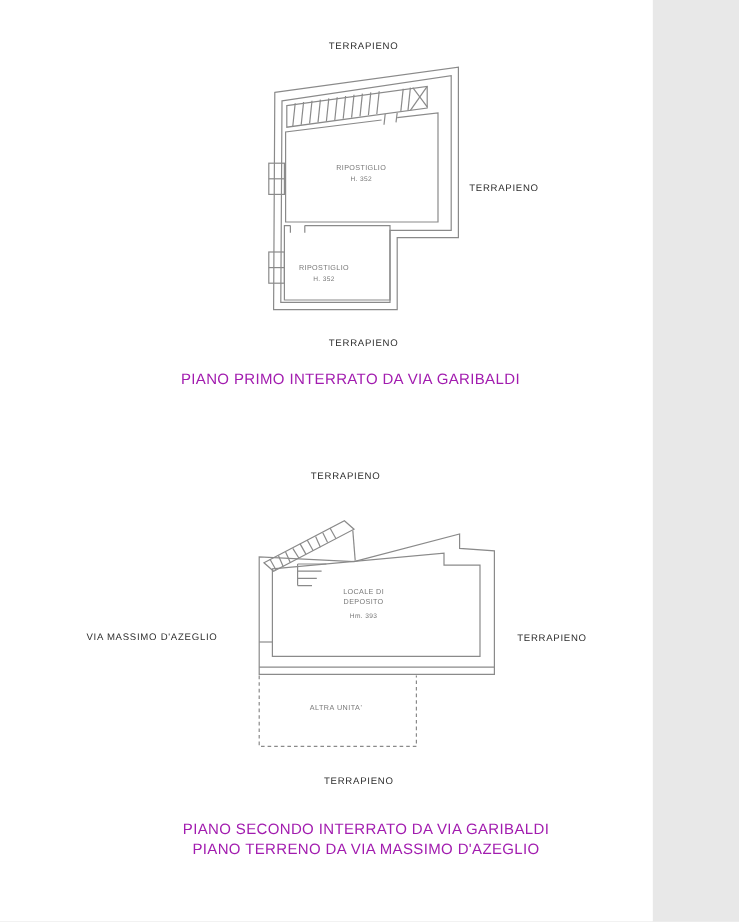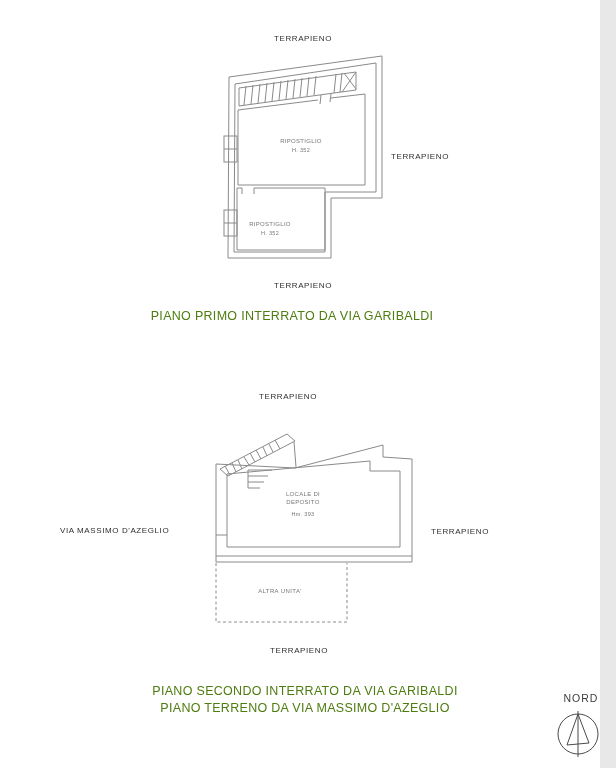--- a/index.html
+++ b/index.html
@@ -1,28 +1,28 @@
 <!DOCTYPE html>
 <html><head>
 <meta charset="utf-8">
 <style>
   html,body{margin:0;padding:0;background:#e8e8e8;}
   .page{
-    position:relative;width:600px;height:768px;background:#ffffff;
+    position:relative;width:544px;height:768px;background:#ffffff;
     font-family:"Liberation Sans",sans-serif;overflow:hidden;
   }
   svg.linework{position:absolute;left:0;top:0;}
   .lbl{
     position:absolute;transform:translateX(-50%);
     font-size:8px;letter-spacing:.6px;color:#2e2e2e;white-space:nowrap;
   }
   .lbl-left{transform:none;}
   .caption{
     position:absolute;transform:translateX(-50%);
-    font-size:12.5px;letter-spacing:.3px;color:#4d7c0f;white-space:nowrap;text-align:right;
+    font-size:12.5px;letter-spacing:.3px;color:#a21caf;white-space:nowrap;text-align:right;
   }
   .roomlbl{
     position:absolute;transform:translateX(-50%);
     font-size:6px;color:#777;letter-spacing:.3px;white-space:nowrap;text-align:center;
   }
   .roomlbl.h{font-size:5.5px;}
   .unitlbl{
     position:absolute;transform:translateX(-50%);
     font-size:6px;color:#777;letter-spacing:.4px;white-space:nowrap;
   }
@@ -131,21 +131,21 @@
   <div class="lbl" style="left:303px;top:281px;">TERRAPIENO</div>
 
   <div class="roomlbl" style="left:301px;top:138px;">RIPOSTIGLIO</div>
   <div class="roomlbl h" style="left:301px;top:147px;">H. 352</div>
   <div class="roomlbl" style="left:270px;top:221px;">RIPOSTIGLIO</div>
   <div class="roomlbl h" style="left:270px;top:230px;">H. 352</div>
 
   <div class="caption" style="left:292px;top:309px;">PIANO PRIMO INTERRATO DA VIA GARIBALDI</div>
 
   <div class="lbl" style="left:288px;top:392px;">TERRAPIENO</div>
-  <div class="lbl lbl-left" style="left:60px;top:526px;">VIA MASSIMO D'AZEGLIO</div>
+  <div class="lbl lbl-left" style="left:72px;top:526px;">VIA MASSIMO D'AZEGLIO</div>
   <div class="lbl" style="left:460px;top:527px;">TERRAPIENO</div>
   <div class="lbl" style="left:299px;top:646px;">TERRAPIENO</div>
 
   <div class="roomlbl" style="left:303px;top:491px;">LOCALE DI</div>
   <div class="roomlbl" style="left:303px;top:499px;">DEPOSITO</div>
   <div class="roomlbl h" style="left:303px;top:511px;">Hm. 393</div>
   <div class="unitlbl" style="left:280px;top:588px;">ALTRA UNITA'</div>
 
   <div class="caption" style="left:305px;top:684px;">PIANO SECONDO INTERRATO DA VIA GARIBALDI</div>
   <div class="caption" style="left:305px;top:701px;">PIANO TERRENO DA VIA MASSIMO D'AZEGLIO</div>

